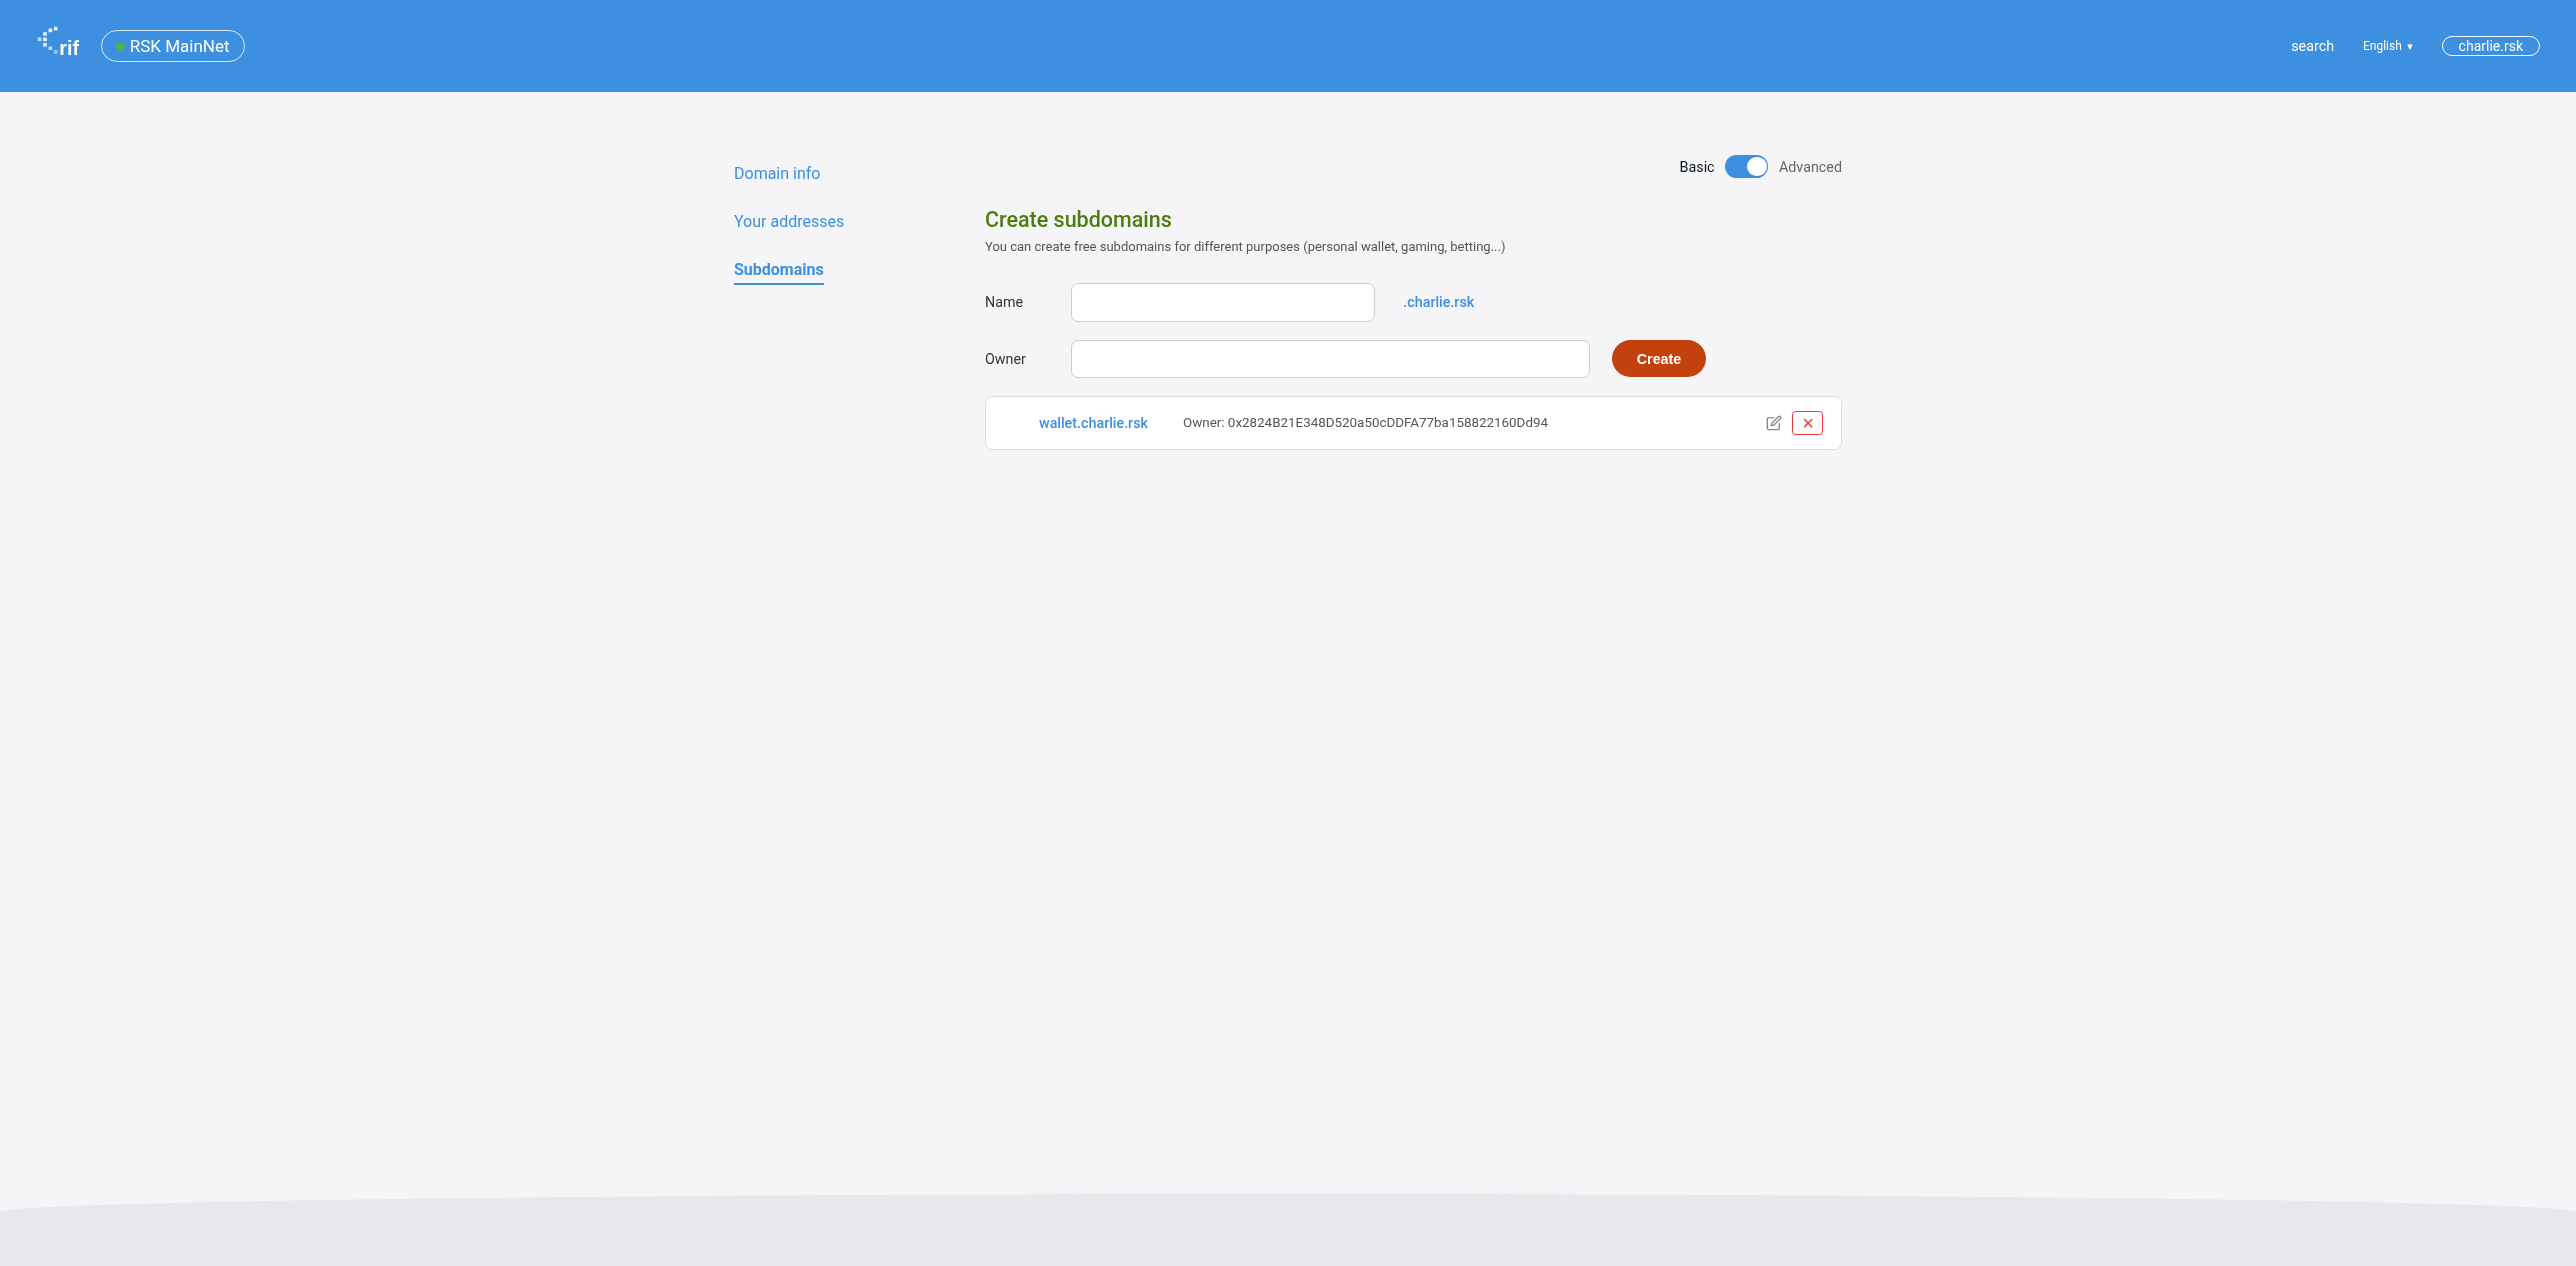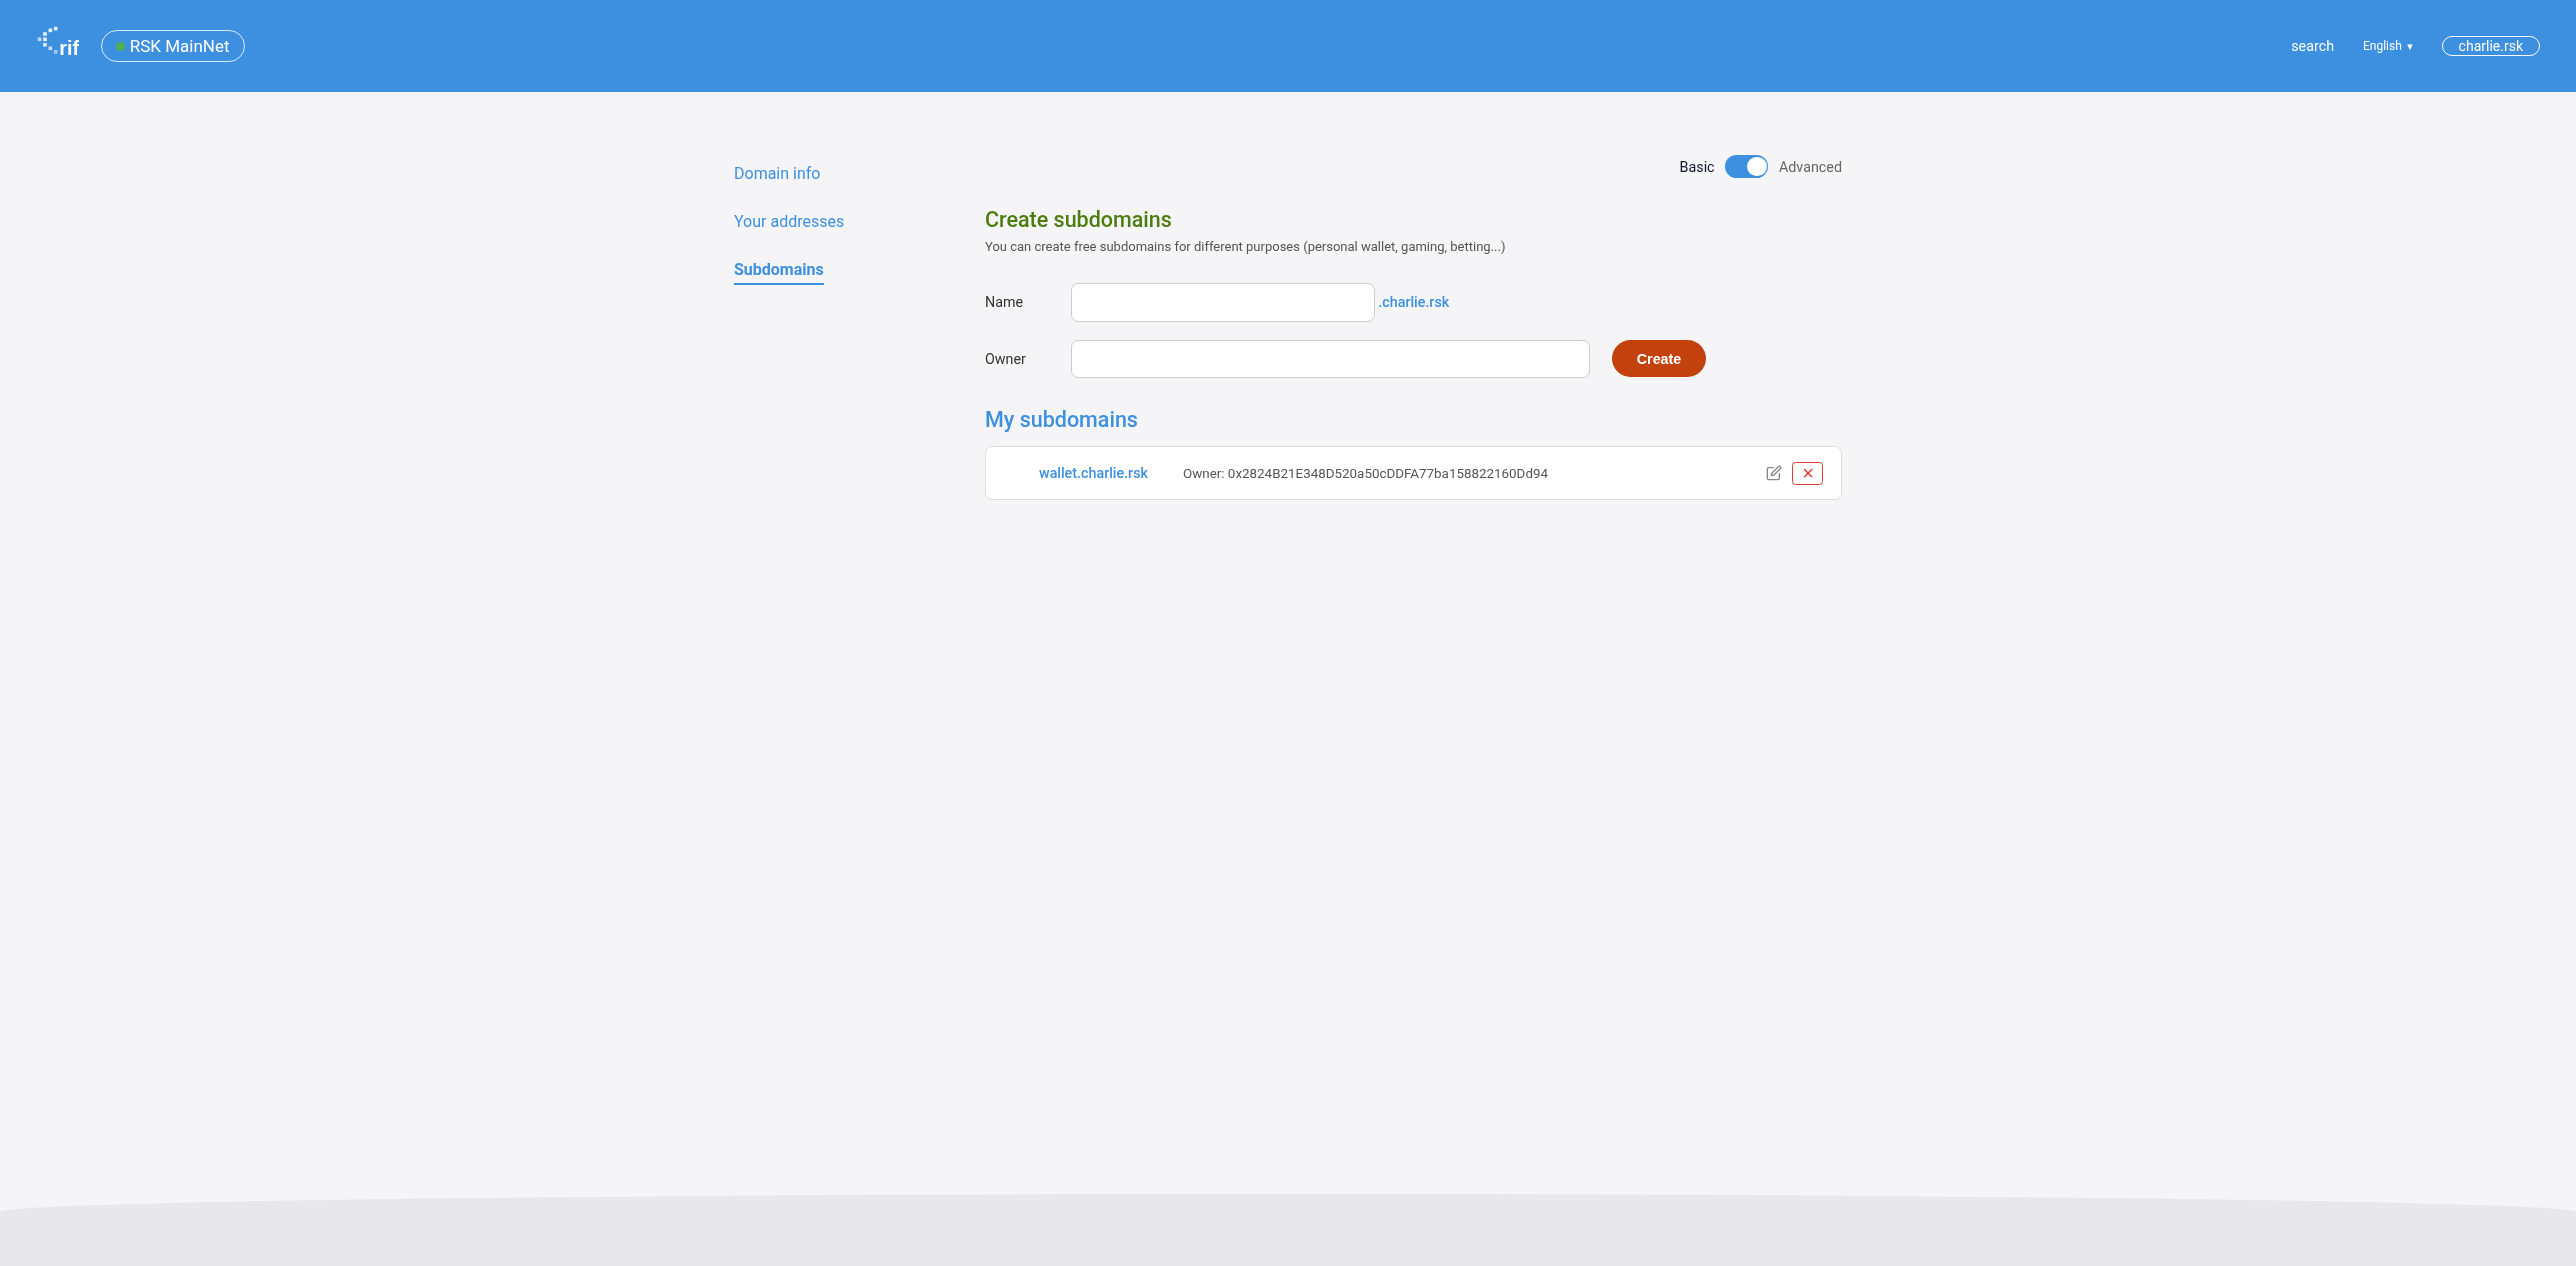--- a/index.html
+++ b/index.html
@@ -178,21 +178,21 @@
     }
     .form-label {
       width: 72px;
       font-size: 14.3px;
       color: #333;
       flex-shrink: 0;
     }
     .name-input-group {
       display: flex;
       align-items: center;
-      gap: 3px;
+      gap: 28px;
     }
     .form-input {
       border: 1.3px solid #ccc;
       border-radius: 7.2px;
       padding: 10.7px 14.3px;
       font-size: 13.4px;
       outline: none;
       background: white;
     }
     .name-input {
@@ -348,21 +348,20 @@
         <span class="domain-suffix">.charlie.rsk</span>
       </div>
     </div>
 
     <div class="form-row">
       <span class="form-label">Owner</span>
       <input class="form-input owner-input" type="text" placeholder="" style="">
       <button class="create-button">Create</button>
     </div>
 
-    <h2 class="my-subdomains-title">My subdomains</h2>
 
     <div class="subdomain-item">
       <span class="subdomain-name">wallet.charlie.rsk</span>
       <span class="subdomain-owner">Owner: 0x2824B21E348D520a50cDDFA77ba158822160Dd94</span>
       <div class="subdomain-actions">
         <button class="edit-btn">
           <svg width="16" height="16" viewBox="0 0 24 24" fill="none" stroke="#888" stroke-width="2" stroke-linecap="round" stroke-linejoin="round">
             <path d="M11 4H4a2 2 0 0 0-2 2v14a2 2 0 0 0 2 2h14a2 2 0 0 0 2-2v-7"></path>
             <path d="M18.5 2.5a2.121 2.121 0 0 1 3 3L12 15l-4 1 1-4 9.5-9.5z"></path>
           </svg>

